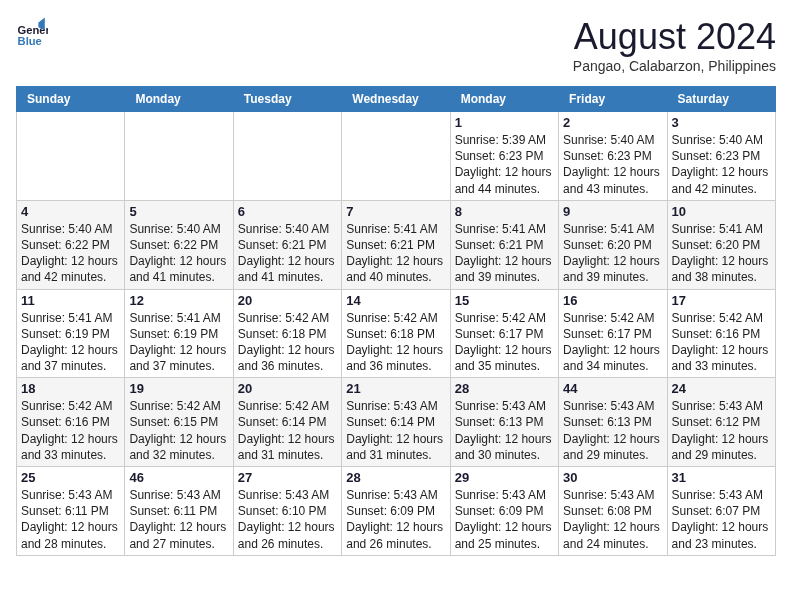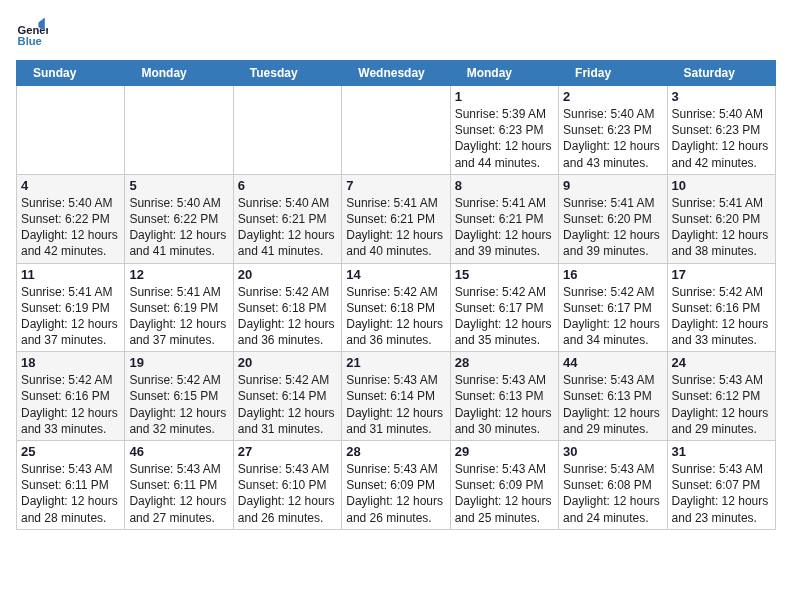--- a/index.html
+++ b/index.html
@@ -38,21 +38,21 @@
       color: #333;
     }
     .calendar {
       width: 100%;
       border-collapse: collapse;
       font-size: 10.5px;
     }
     .calendar th {
       background: #3579b8;
       color: #fff;
-      padding: 5px 16px;
+      padding: 5px 10px;
       text-align: left;
       font-size: 12px;
       border: 1px solid #3579b8;
     }
     .calendar td {
       border: 1px solid #ccc;
       vertical-align: top;
       padding: 3px 4px;
       width: calc(100% / 7);
       height: 85px;
@@ -82,20 +82,24 @@
 </head>
 <body>
 
 <div class="header">
   <div class="logo">
     <svg class="logo-icon" viewBox="0 0 40 40">
       <text x="2" y="22" font-size="14" font-weight="bold" fill="#1a1a2e">General</text>
       <text x="2" y="36" font-size="14" font-weight="bold" fill="#3579b8">Blue</text>
       <polygon points="28,8 36,2 36,18 28,14" fill="#3579b8"></polygon>
     </svg>
+  </div>
+  <div class="title-area">
+    <div class="month-title">August 2024</div>
+    <div class="location">Pangao, Calabarzon, Philippines</div>
   </div>
 </div>
 
 <table class="calendar">
   <thead>
     <tr>
     <th>Sunday</th>
         <th>Monday</th>
         <th>Tuesday</th>
         <th>Wednesday</th>

